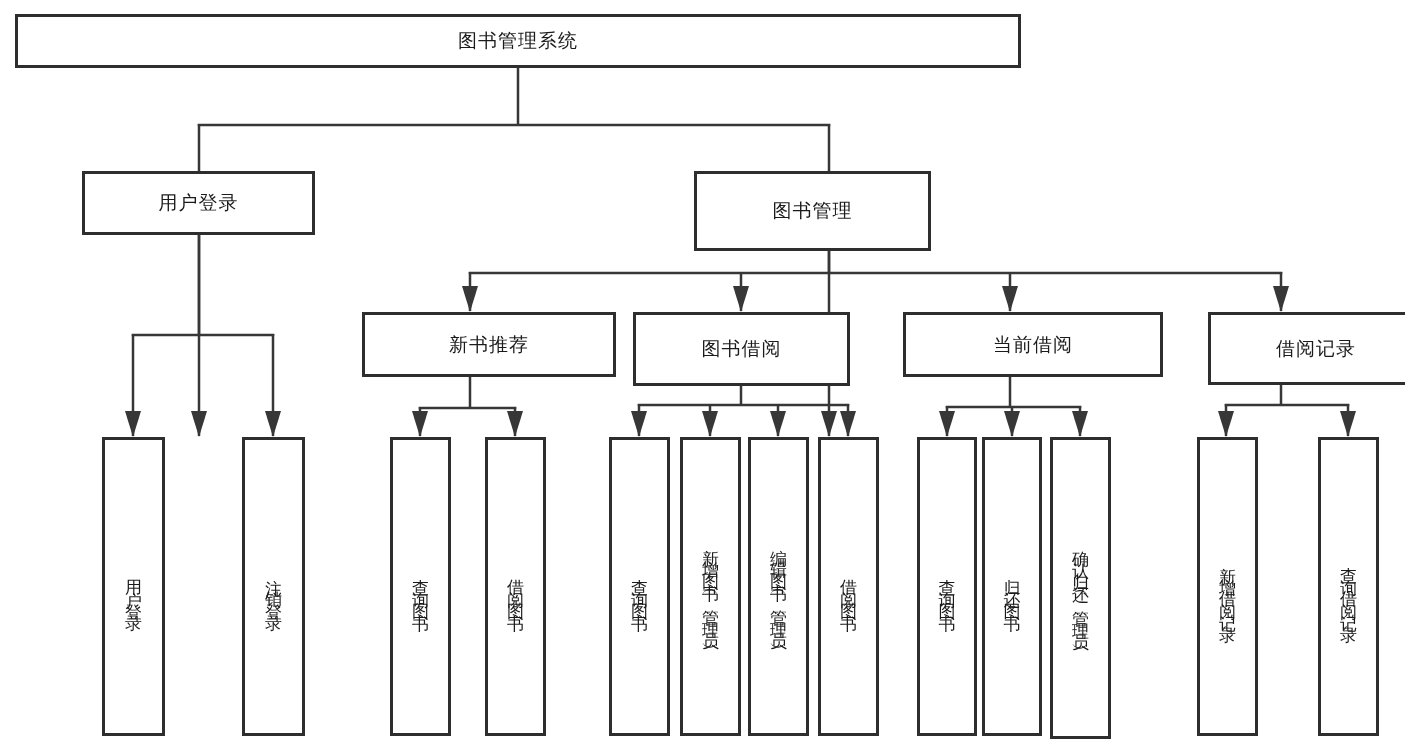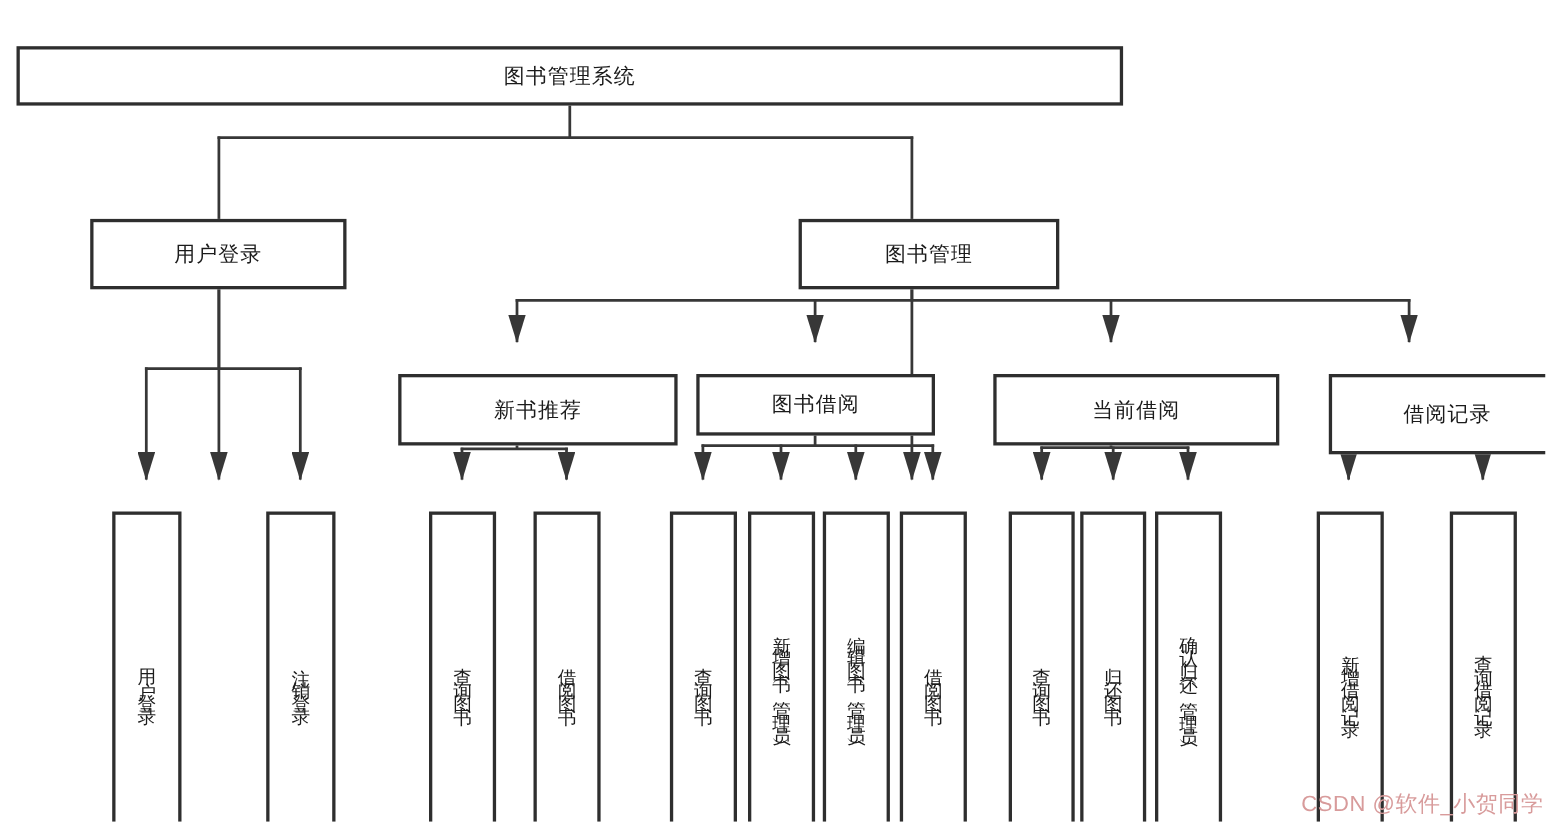--- a/index.html
+++ b/index.html
@@ -19,21 +19,20 @@
   }
   .node {
     position: absolute;
     box-sizing: border-box;
     background: #ffffff;
     border: 3px solid #2e2e2e;
     display: flex;
     align-items: center;
     justify-content: center;
     color: #1b1b1b;
-    margin-top: 28px;
   }
   .hnode {
     font-size: 19px;
     letter-spacing: 1px;
     white-space: nowrap;
   }
   .vnode {
     writing-mode: vertical-rl;
     text-orientation: mixed;
     font-size: 17px;
@@ -103,24 +102,24 @@
       <path d="M1281 377 V406"></path>
       <path d="M1224.75 405 H1349.25"></path>
       <path d="M1226 404 V436" marker-end="url(#ah)"></path>
       <path d="M1348 404 V436" marker-end="url(#ah)"></path>
     </g>
   </svg>
 
   <div class="node hnode" style="left:15px; top:14px; width:1006px; height:54px;">图书管理系统</div>
 
   <div class="node hnode" style="left:82px; top:171px; width:233px; height:64px;">用户登录</div>
-  <div class="node hnode" style="left:726px; top:171px; width:237px; height:64px;">图书管理</div>
+  <div class="node hnode" style="left:694px; top:171px; width:237px; height:80px;">图书管理</div>
 
   <div class="node hnode" style="left:362px; top:312px; width:254px; height:65px;">新书推荐</div>
-  <div class="node hnode" style="left:633px; top:312px; width:217px; height:56px;">图书借阅</div>
+  <div class="node hnode" style="left:633px; top:312px; width:217px; height:74px;">图书借阅</div>
   <div class="node hnode" style="left:903px; top:312px; width:260px; height:65px;">当前借阅</div>
   <div class="node hnode" style="left:1208px; top:312px; width:216px; height:73px;text-align:center;">借阅记录</div>
 
   <div class="node vnode" style="left:102px; top:437px; width:63px; height:299px;">用户登录</div>
   <div class="node vnode" style="left:242px; top:437px; width:63px; height:299px;">注销登录</div>
 
   <div class="node vnode" style="left:390px; top:437px; width:61px; height:299px;">查询图书</div>
   <div class="node vnode" style="left:485px; top:437px; width:61px; height:299px;">借阅图书</div>
 
   <div class="node vnode" style="left:609px; top:437px; width:61px; height:299px;">查询图书</div>
@@ -128,15 +127,14 @@
   <div class="node vnode" style="left:748px; top:437px; width:61px; height:299px;">编辑图书（管理员）</div>
   <div class="node vnode" style="left:818px; top:437px; width:61px; height:299px;">借阅图书</div>
 
   <div class="node vnode" style="left:917px; top:437px; width:60px; height:299px;">查询图书</div>
   <div class="node vnode" style="left:982px; top:437px; width:60px; height:299px;">归还图书</div>
   <div class="node vnode" style="left:1050px; top:437px; width:61px; height:302px;">确认归还（管理员）</div>
 
   <div class="node vnode" style="left:1197px; top:437px; width:61px; height:299px;">新增借阅记录</div>
   <div class="node vnode" style="left:1318px; top:437px; width:61px; height:299px;">查询借阅记录</div>
 
-  <div class="watermark">CSDN @软件_小贺同学</div>
 
 </div>
 
 </body></html>

